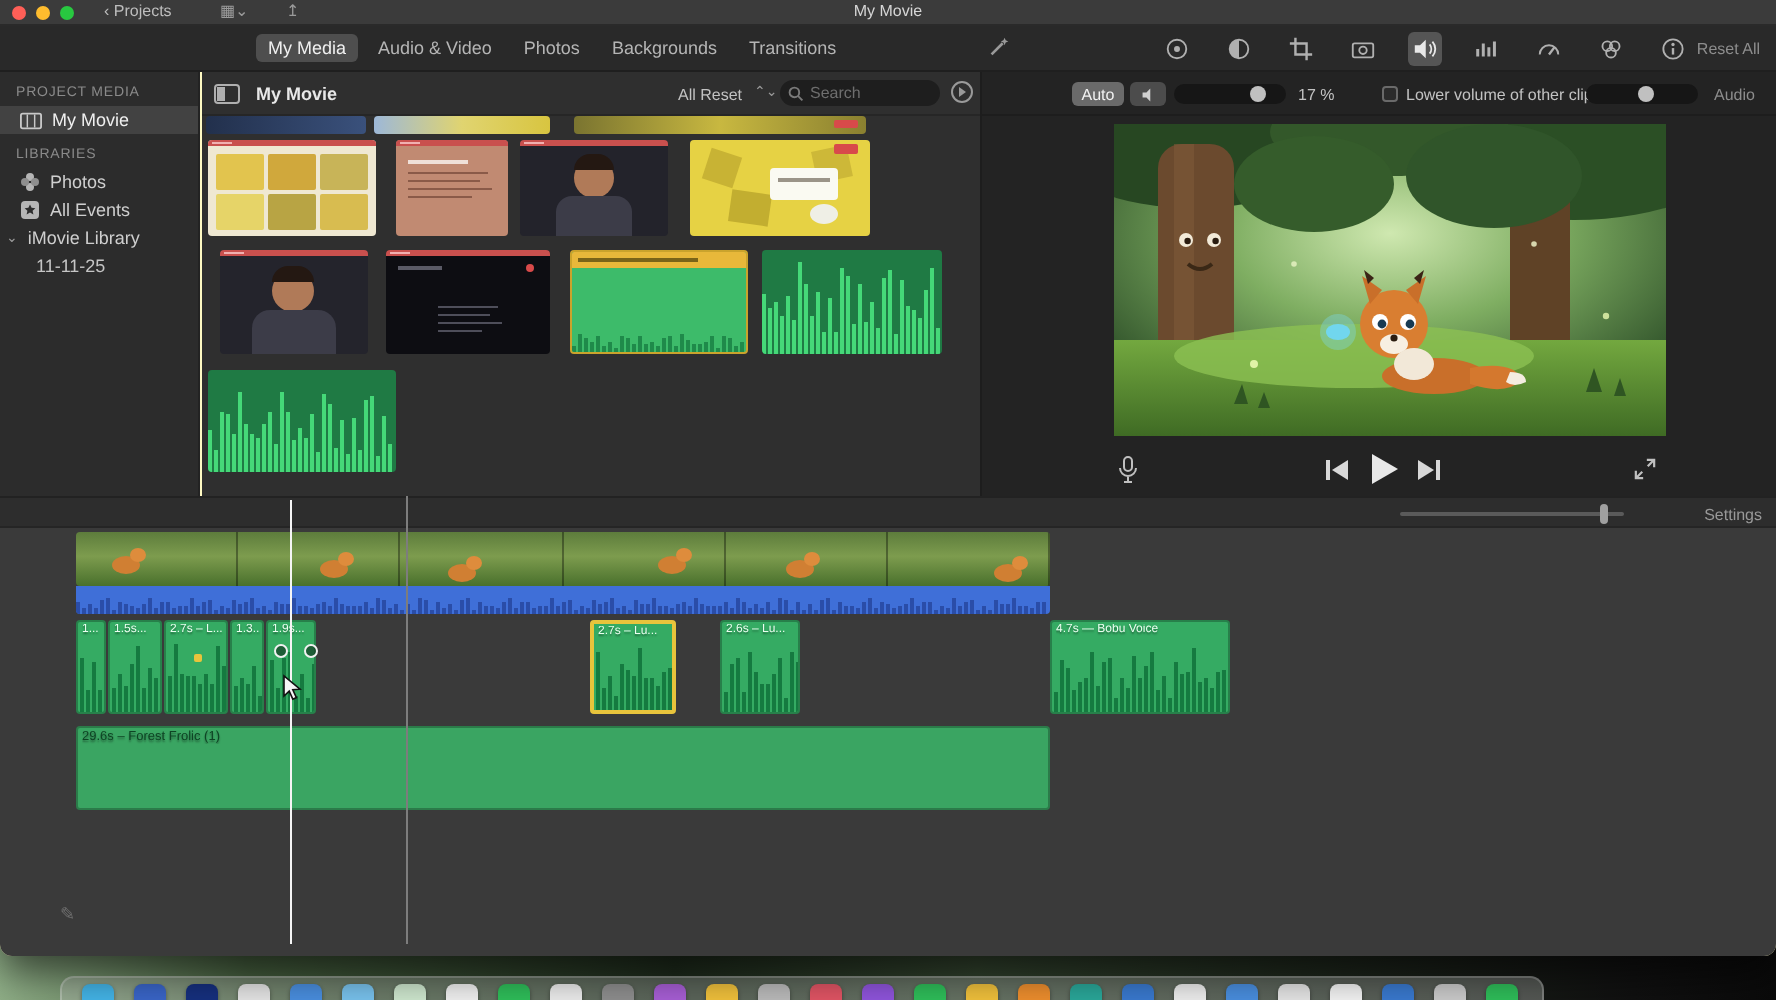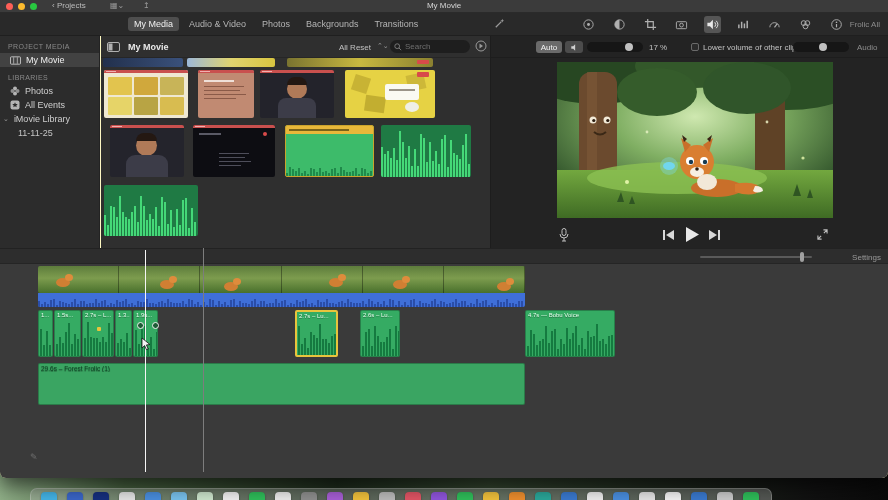--- a/index.html
+++ b/index.html
@@ -212,21 +212,21 @@
         </svg>
       </span>
       <span class="adj-icon">
         <svg width="13" height="13" viewBox="0 0 14 14">
           <circle cx="7" cy="7" r="5.2" fill="none" stroke="#b0b0b0"></circle>
           <circle cx="7" cy="4.6" r=".9" fill="#b0b0b0"></circle>
           <path d="M7 6.5V10" stroke="#b0b0b0" stroke-width="1.3"></path>
         </svg>
       </span>
     </div>
-  <span class="reset-all">Frolic All</span>
+  <span class="reset-all">Reset All</span>
 
   <div class="sidebar">
     <div class="side-head">PROJECT MEDIA</div>
     <div class="side-item sel">
       <svg width="11" height="9" viewBox="0 0 12 9">
           <rect x="0.5" y="0.5" width="11" height="8" rx="1" fill="none" stroke="#c8c8c8"></rect>
           <path d="M4 1v7 M8 1v7" stroke="#c8c8c8" stroke-width=".8"></path>
         </svg>
       <span>My Movie</span>
     </div>

